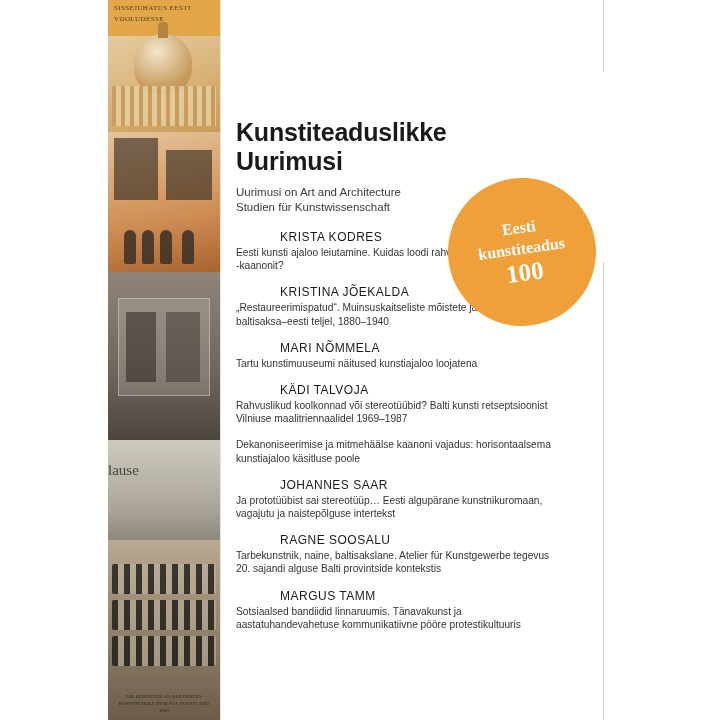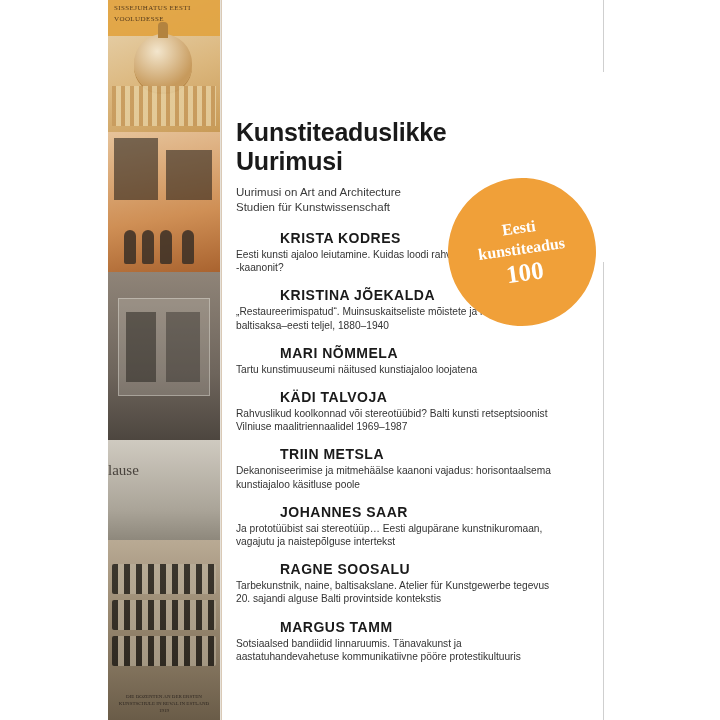--- a/index.html
+++ b/index.html
@@ -19,25 +19,24 @@
     height: 720px;
     background: #ffffff;
     overflow: hidden;
   }
 
   
   .art-strip {
     position: absolute;
     left: 108px;
     top: 0;
-    width: 102px;
+    width: 112px;
     height: 720px;
     overflow: hidden;
     background: #d9c9b6;
-    padding-left: 12px;
   }
   .art-cell {
     position: absolute;
     left: 0;
     width: 112px;
     overflow: hidden;
   }
   .cell-1 { top: 0; height: 132px; background: linear-gradient(160deg,#e9d7b6 0%, #dcb87f 55%, #c89a56 100%); }
   .cell-2 { top: 132px; height: 140px; background: linear-gradient(170deg,#e6c39a 0%, #cf8f55 60%, #a9632f 100%); }
   .cell-3 { top: 272px; height: 168px; background: linear-gradient(180deg,#8f8478 0%, #6e655c 60%, #4d463f 100%); }
@@ -186,22 +185,22 @@
     color: #e08e24;
   }
 
   .articles {
     margin-top: 16px;
   }
   .article {
     margin-bottom: 13px;
   }
   .author {
-    font-size: 14px;
-    font-weight: bold;
+    font-size: 12px;
+    font-weight: normal;
     letter-spacing: .5px;
     color: #1a1a1a;
     text-transform: uppercase;
     margin-bottom: 2px;
     padding-left: 44px;
   }
   .artitle {
     font-size: 10.2px;
     line-height: 13.2px;
     color: #333333;
@@ -317,21 +316,20 @@
       </div>
       <div class="article">
         <div class="author">Mari Nõmmela</div>
         <div class="artitle">Tartu kunstimuuseumi näitused kunstiajaloo loojatena</div>
       </div>
       <div class="article">
         <div class="author">Kädi Talvoja</div>
         <div class="artitle">Rahvuslikud koolkonnad või stereotüübid? Balti kunsti retseptsioonist Vilniuse maalitriennaalidel 1969–1987</div>
       </div>
       <div class="article">
-        <div class="author">Triin Metsla</div>
         <div class="artitle">Dekanoniseerimise ja mitmehäälse kaanoni vajadus: horisontaalsema kunstiajaloo käsitluse poole</div>
       </div>
       <div class="article">
         <div class="author">Johannes Saar</div>
         <div class="artitle">Ja prototüübist sai stereotüüp… Eesti algupärane kunstnikuromaan, vagajutu ja naistepõlguse intertekst</div>
       </div>
       <div class="article">
         <div class="author">Ragne Soosalu</div>
         <div class="artitle">Tarbekunstnik, naine, baltisakslane. Atelier für Kunstgewerbe tegevus 20. sajandi alguse Balti provintside kontekstis</div>
       </div>

